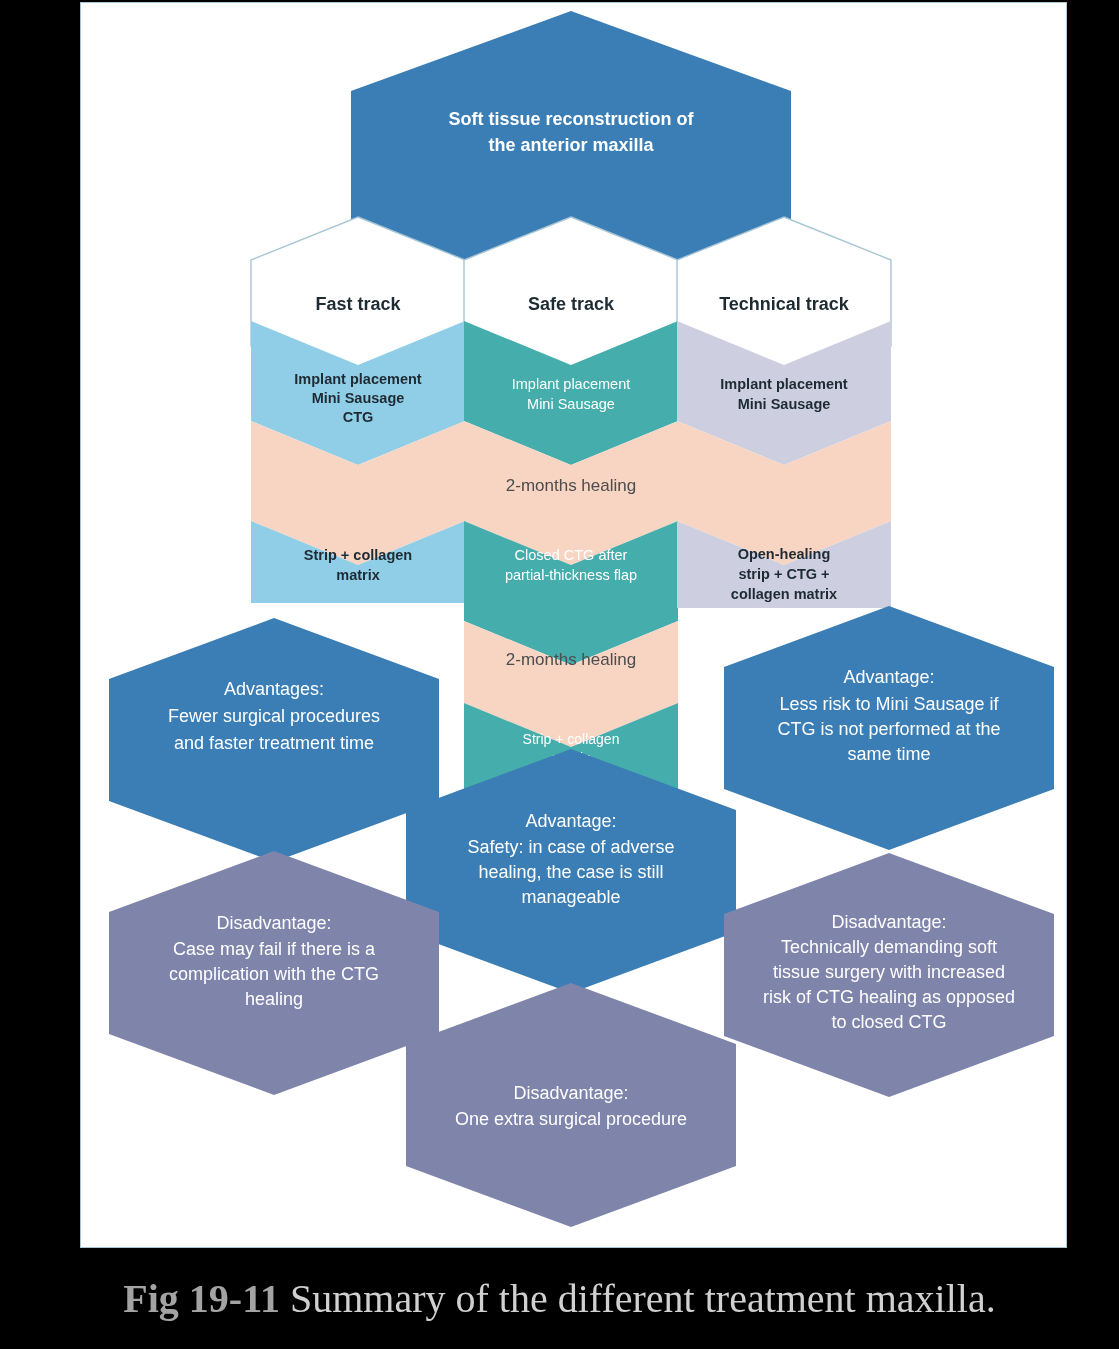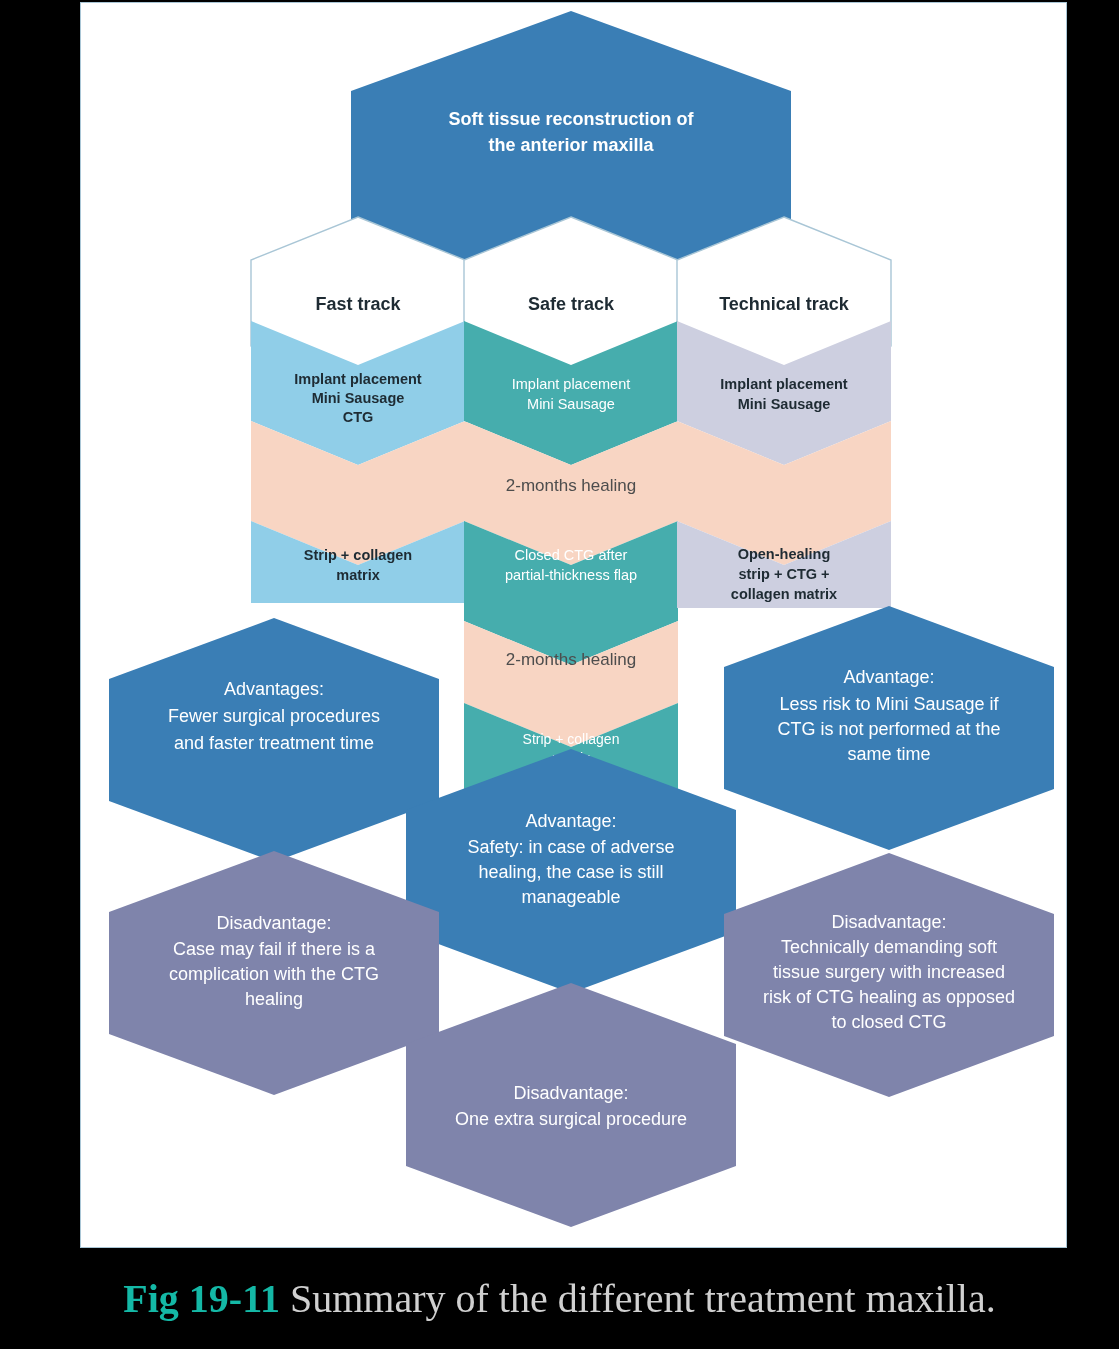--- a/index.html
+++ b/index.html
@@ -8,21 +8,21 @@
   #diagram-panel{position:absolute;left:80px;top:2px;width:987px;height:1246px;
     background:#ffffff;border:1px solid #a9c6d6;box-sizing:border-box;}
   #diagram-svg{display:block;width:987px;height:1246px;}
   .hex-label{fill:#ffffff;font-family:"Liberation Sans",sans-serif;}
   .hex-label.dark{fill:#1e2b33;}
   .hex-label.gray{fill:#4d4d4d;}
   #caption{position:absolute;left:0;top:1258px;width:1119px;height:80px;
     display:flex;align-items:center;justify-content:center;
     font-family:"Liberation Serif",serif;color:#d0d0d0;font-size:40px;
     white-space:nowrap;}
-  #caption .cap-num{font-weight:bold;color:#14b8a6;margin-right:10px;}
+  #caption .cap-num{font-weight:bold;color:#a3a3a3;margin-right:10px;}
   #caption .cap-text{font-weight:normal;}
 </style>
 </head>
 <body>
 
 <div id="figure-root">
 
   <div id="diagram-panel">
     <svg id="diagram-svg" viewBox="0 0 987 1246">
 

